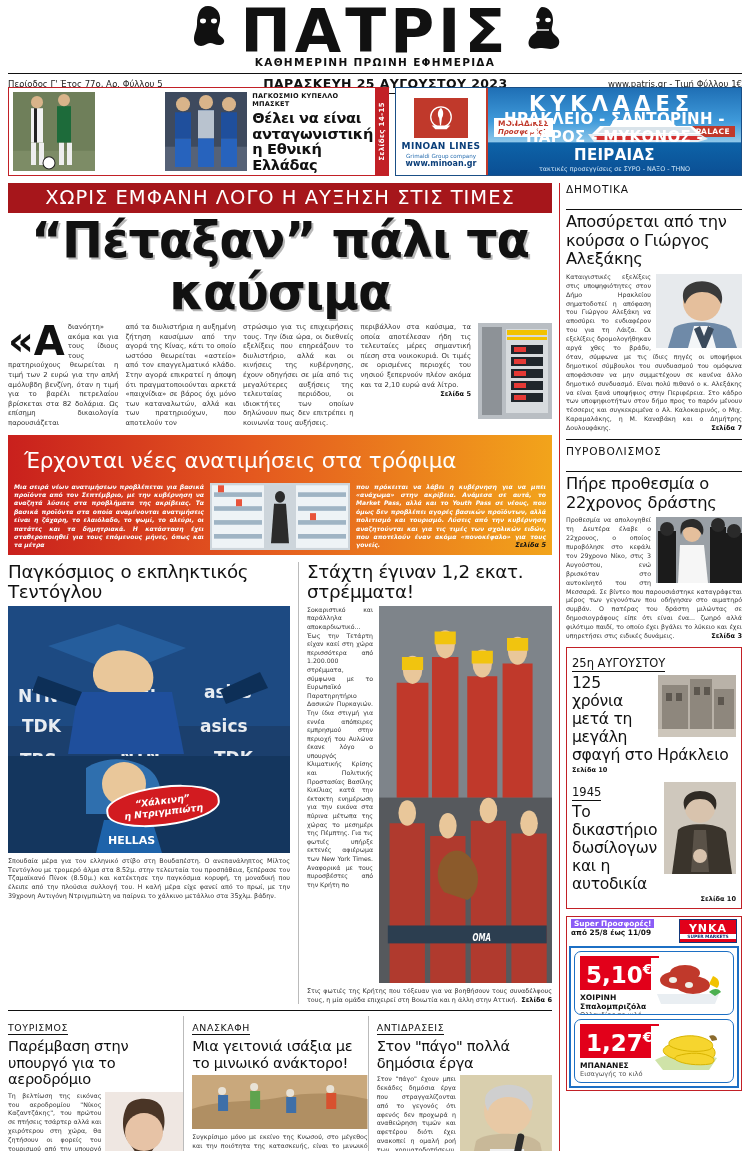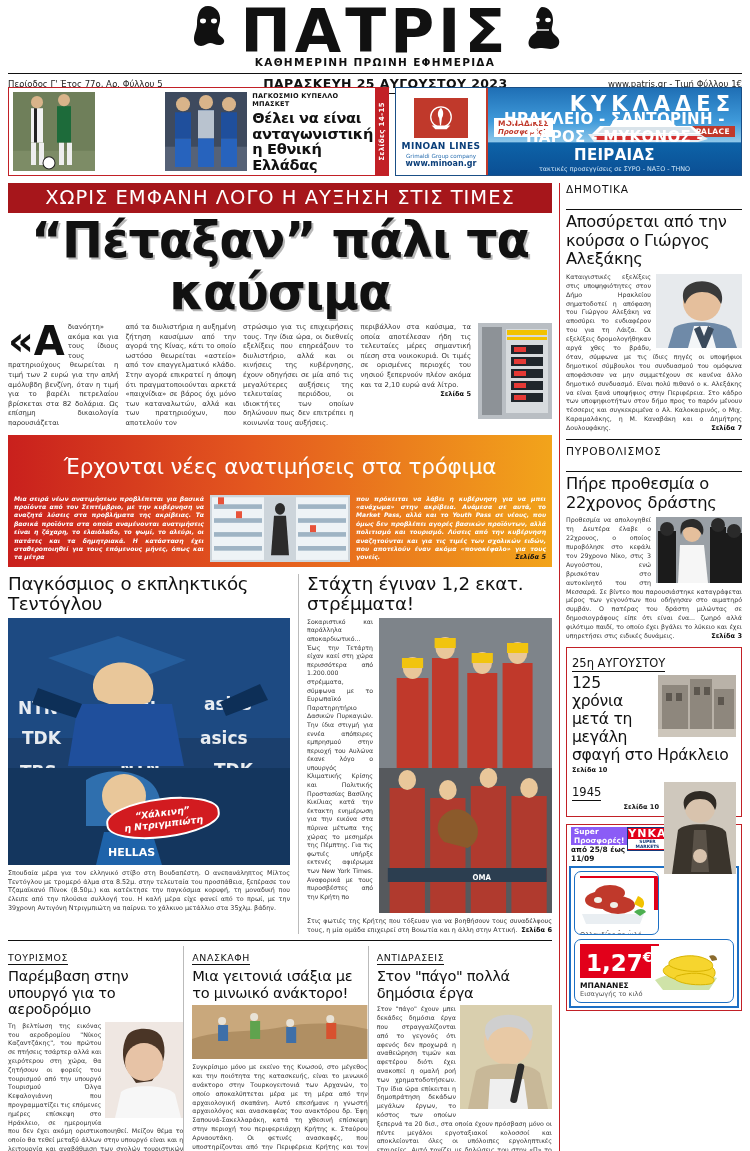--- a/index.html
+++ b/index.html
@@ -29,21 +29,21 @@
   .sp-head{font-size:14.6px;font-weight:bold;line-height:15.5px;letter-spacing:-.3px;}
   .sp-pages{flex:0 0 13px;background:#c22026;color:#fff;font-size:7px;font-weight:bold;display:flex;align-items:center;justify-content:center;}
   .sp-pages span{writing-mode:vertical-rl;transform:rotate(180deg);letter-spacing:.4px;}
   .minoan{flex:1;border:1px solid #1a4f86;background:#0b4f94;display:flex;overflow:hidden;position:relative;}
   .mn-left{flex:0 0 86px;background:#fff;display:flex;flex-direction:column;align-items:center;justify-content:center;padding:3px 2px;border-right:2px solid #c0392b;}
   .mn-logo{width:54px;height:40px;background:#c0392b;border:2px solid #fff;display:flex;align-items:center;justify-content:center;}
   .mn-name{font-size:9px;font-weight:bold;color:#0b3f7a;letter-spacing:.4px;line-height:9px;text-align:center;margin-top:2px;}
   .mn-grim{font-size:5.6px;color:#2a6fb0;margin-top:2px;}
   .mn-url{font-size:8px;font-weight:bold;color:#0b3f7a;}
   .mn-right{flex:1;position:relative;background:linear-gradient(180deg,#1f6fb5 0%,#3f9ada 38%,#8fc8ea 62%,#0d63a8 63%,#0b4f94 100%);}
-  .mn-kyk{position:absolute;top:4px;left:0;right:6px;text-align:right;color:#fff;font-size:21px;font-weight:bold;letter-spacing:5px;}
+  .mn-kyk{position:absolute;top:4px;left:0;right:6px;text-align:center;color:#fff;font-size:21px;font-weight:bold;letter-spacing:5px;}
   .mn-badge{position:absolute;left:6px;top:30px;background:#fff;padding:1px 4px;}
   .mn-badge b{display:block;font-size:7.5px;color:#c0392b;font-weight:bold;}
   .mn-badge i{display:block;font-size:7px;color:#c0392b;font-style:italic;font-weight:bold;}
   .mn-sp{position:absolute;right:6px;top:38px;background:#c0392b;color:#fff;font-size:7.5px;font-weight:bold;padding:1px 5px;letter-spacing:.4px;}
   .mn-ship{position:absolute;left:96px;top:28px;width:128px;height:26px;}
   .mn-ports{position:absolute;bottom:11px;left:0;right:0;text-align:center;color:#fff;font-size:15px;font-weight:bold;letter-spacing:.3px;margin-top:43px;}
   .mn-sub{position:absolute;bottom:2px;left:0;right:0;text-align:center;color:#cfe6f7;font-size:6.4px;}
 
   
   .main{display:flex;gap:7px;margin-top:7px;}
@@ -55,32 +55,32 @@
   .lead-head{font-size:49px;font-weight:bold;line-height:52px;letter-spacing:-1px;text-align:center;margin:2px 0 4px;
              text-shadow:2px 2px 0 rgba(0,0,0,.28);}
   .lead-body{display:flex;gap:7px;font-size:6.9px;line-height:9.6px;text-align:justify;color:#333;}
   .lead-body .c{flex:1;}
   .lead-body .c.dropcolumn{position:relative;}
   .dropcap{float:left;font-size:40px;line-height:32px;font-weight:bold;margin:2px 3px 0 0;color:#111;}
   .lead-photo{flex:0 0 74px;height:96px;background:linear-gradient(160deg,#8c8f94,#c8ccd0 40%,#6e7276);position:relative;overflow:hidden;}
 
   
   .food{margin-top:6px;background:linear-gradient(90deg,#c9201d,#e4581f 45%,#f2a41b);padding:3px 6px 5px;}
-  .food h2{margin:16px;color:#fff;font-size:21.5px;font-weight:400;text-align:center;letter-spacing:-.2px;}
+  .food h2{margin:10px;color:#fff;font-size:21.5px;font-weight:400;letter-spacing:-.2px;}
   .food-body{display:flex;gap:6px;margin-top:3px;align-items:stretch;}
   .food-col{flex:1;color:#fff;font-size:6.1px;line-height:8.4px;font-style:italic;font-weight:bold;text-align:justify;}
   .food-img{flex:0 0 140px;background:linear-gradient(180deg,#d8dde2,#aeb6bd);position:relative;overflow:hidden;min-height:56px;}
 
   
   .two{display:flex;gap:8px;margin-top:7px;}
   .two .colA{flex:0 0 282px;}
   .two .colB{flex:1;border-left:1px solid #bbb;padding-left:8px;}
   .hl2{font-size:18.3px;line-height:20px;margin:0 0 4px;font-weight:400;letter-spacing:-.3px;}
   .photo-ath{height:247px;background:linear-gradient(180deg,#1d3f6e,#2f6fae 45%,#14365e);position:relative;overflow:hidden;}
-  .photo-fire{height:295px;background:linear-gradient(180deg,#5a5f63,#9aa0a4 50%,#3d4246);position:relative;overflow:hidden;}
+  .photo-fire{height:377px;background:linear-gradient(180deg,#5a5f63,#9aa0a4 50%,#3d4246);position:relative;overflow:hidden;font-style:italic;}
   .cap{font-size:6.4px;line-height:8.8px;text-align:justify;color:#333;margin-top:4px;}
   .pageref{font-weight:bold;font-size:6.6px;color:#111;float:right;}
   .fire-wrap{display:flex;gap:6px;}
   .fire-text{flex:0 0 66px;font-size:6.2px;line-height:8.6px;text-align:justify;color:#333;}
 
   
   .bottom3{display:flex;gap:0;margin-top:6px;border-top:1.2px solid #111;padding-top:5px;}
   .b3{flex:1;}
   .b3+.b3{border-left:1px solid #bbb;padding-left:8px;}
   .b3 .kick{font-size:9.4px;letter-spacing:.6px;border-bottom:1px solid #111;display:inline-block;padding-bottom:1px;margin-bottom:3px;}
@@ -547,20 +547,21 @@
           <div class="rc-photo" style="width:72px;height:92px;">
             <svg viewBox="0 0 72 92" class="ph-svg" preserveAspectRatio="none" aria-hidden="true">
               <rect width="72" height="92" fill="#cfc8bd"></rect>
               <circle cx="36" cy="26" r="15" fill="#d8c3ad"></circle>
               <path d="M20 18c4-12 28-12 32 0 1 5 0 8-1 10-3-8-8-11-15-11s-12 3-15 11c-1-3-2-7-1-10z" fill="#2f2a24"></path>
               <path d="M14 48c6-8 42-8 48 2l6 42H8z" fill="#3a342c"></path>
               <path d="M30 48h12l3 42H27z" fill="#5a5248"></path>
               <circle cx="36" cy="74" r="7" fill="#d8c3ad"></circle>
             </svg>
           </div>
+          <h4>Το δικαστήριο δωσίλογων και η αυτοδικία</h4>
           <div style="font-size:6.6px;font-weight:bold;text-align:right;">Σελίδα 10</div>
         </div>
       </div>
 
       <div class="ynka">
         <div class="ynka-top">
           <div>
             <div class="ynka-offers">
               <span class="b">Super Προσφορές!</span>
             </div>

